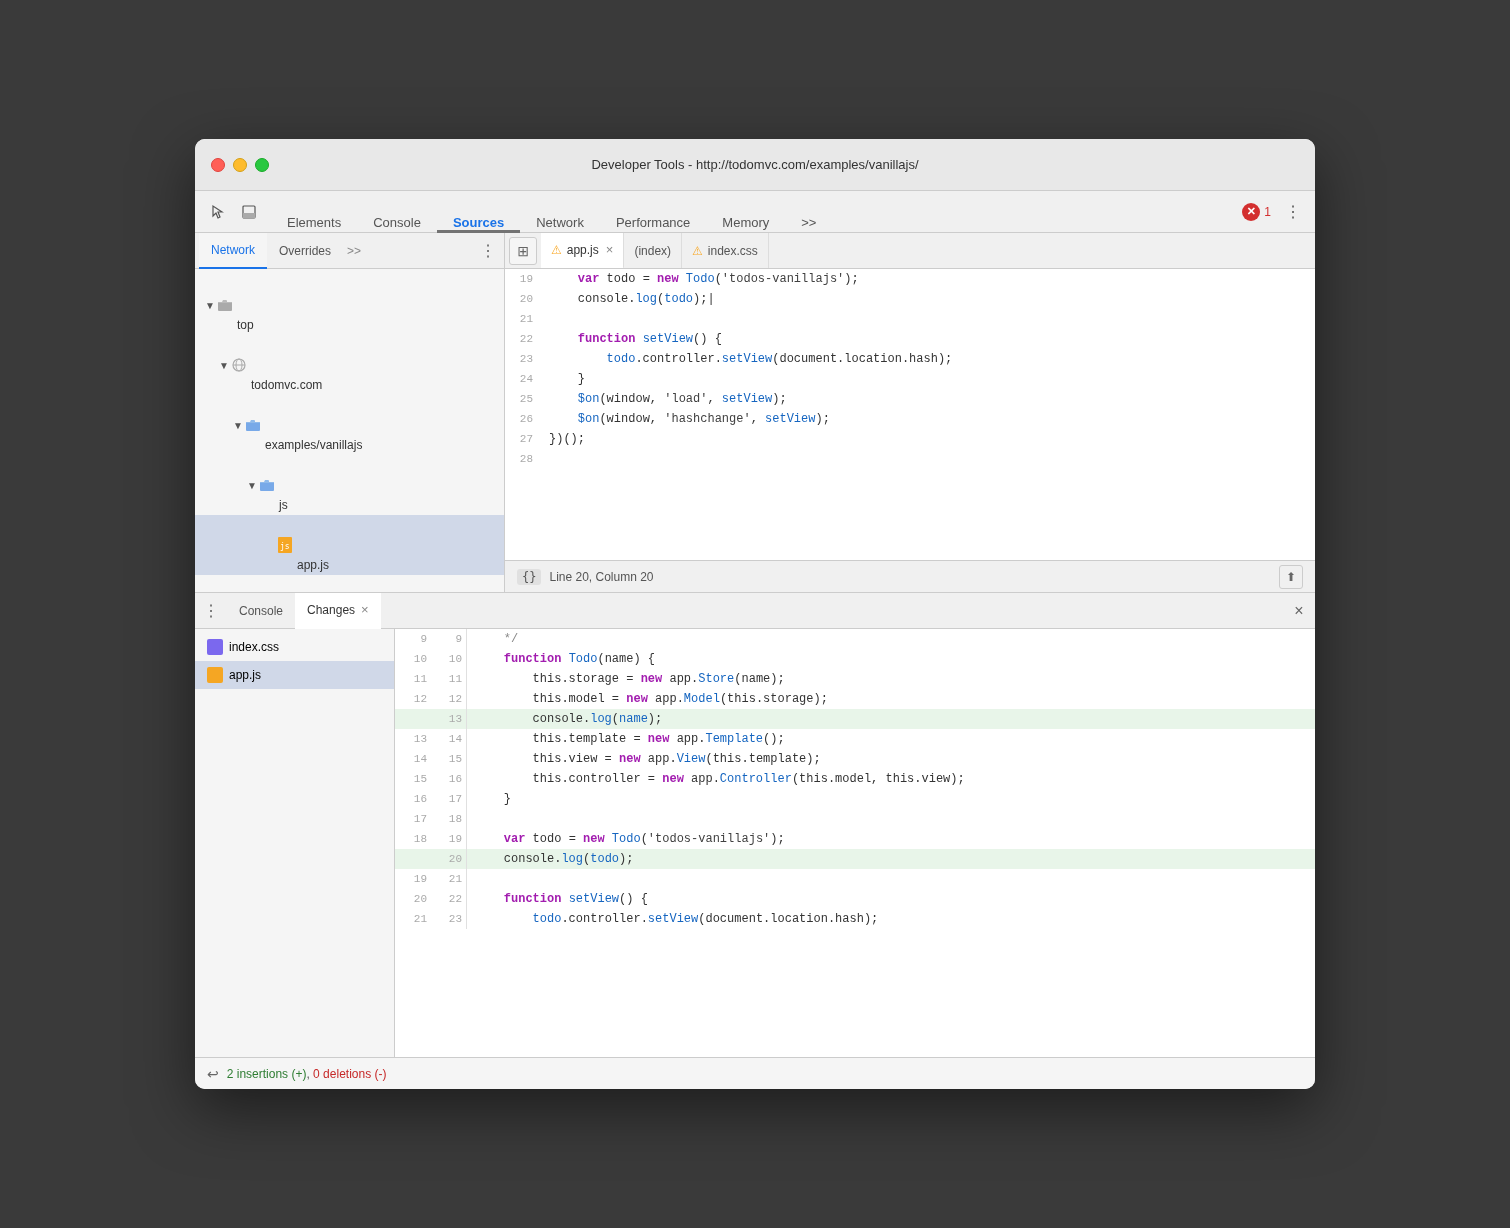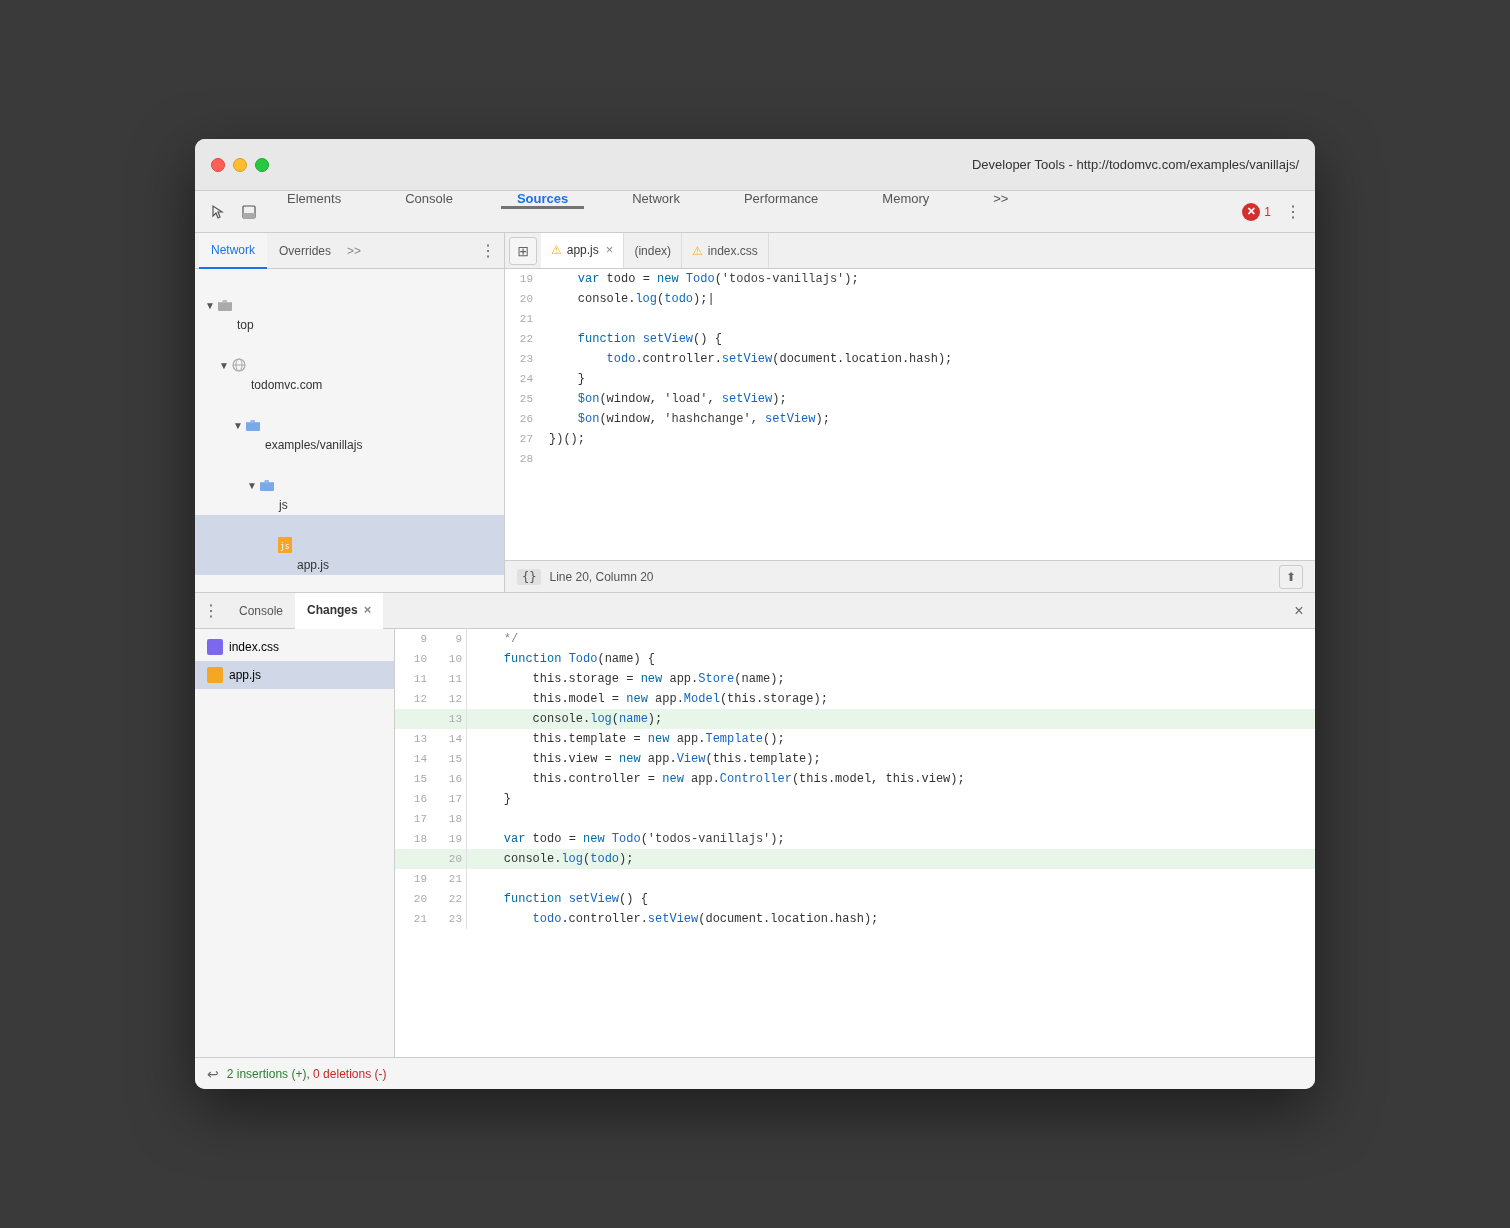--- a/index.html
+++ b/index.html
@@ -40,21 +40,21 @@
     .traffic-light {
       width: 14px;
       height: 14px;
       border-radius: 50%;
     }
     .tl-red { background: #ff5f57; border: 1px solid #e0443e; }
     .tl-yellow { background: #febc2e; border: 1px solid #d4a017; }
     .tl-green { background: #28c840; border: 1px solid #1aab29; }
     .title-text {
       flex: 1;
-      text-align: right;
+      text-align: center;
       font-size: 13px;
       color: #333;
       font-weight: 500;
     }
     
     .main-toolbar {
       background: #f0f0f0;
       height: 42px;
       display: flex;
       align-items: center;
@@ -74,23 +74,22 @@
       display: flex;
       align-items: center;
       justify-content: center;
       cursor: pointer;
       border-radius: 4px;
       color: #5a5a5a;
       font-size: 16px;
     }
     .nav-tabs {
       display: flex;
-      align-items: flex-start;
+      align-items: flex-end;
       height: 42px;
-      gap: 32px;
     }
     .nav-tab {
       padding: 0 16px;
       display: flex;
       align-items: center;
       font-size: 13px;
       color: #555;
       cursor: pointer;
       border-bottom: 3px solid transparent;
       white-space: nowrap;
@@ -307,21 +306,21 @@
       user-select: none;
       font-size: 11px;
       padding-top: 0;
     }
     .line-content {
       padding-left: 8px;
       white-space: pre;
       color: #333;
     }
     
-    .kw { color: #0369a1; font-weight: 400; }
+    .kw { color: #a21caf; font-weight: 700; }
     .str { color: #404040; }
     .fn-name { color: #1565c0; }
     .var-name { color: #1565c0; }
     .comment { color: #888; }
     
     .status-bar {
       height: 32px;
       background: #f0f0f0;
       border-top: 1px solid #ccc;
       display: flex;
@@ -387,21 +386,21 @@
       height: 36px;
       display: flex;
       align-items: center;
       font-size: 12px;
       color: #555;
       cursor: pointer;
     }
     .bottom-tab.active {
       background: #fff;
       color: #333;
-      font-weight: 700;
+      font-weight: 400;
       border-bottom: 2px solid #fff;
     }
     .bottom-tab-close {
       margin-left: 6px;
       font-size: 13px;
       color: #888;
       cursor: pointer;
     }
     .bottom-close-btn {
       margin-left: auto;

